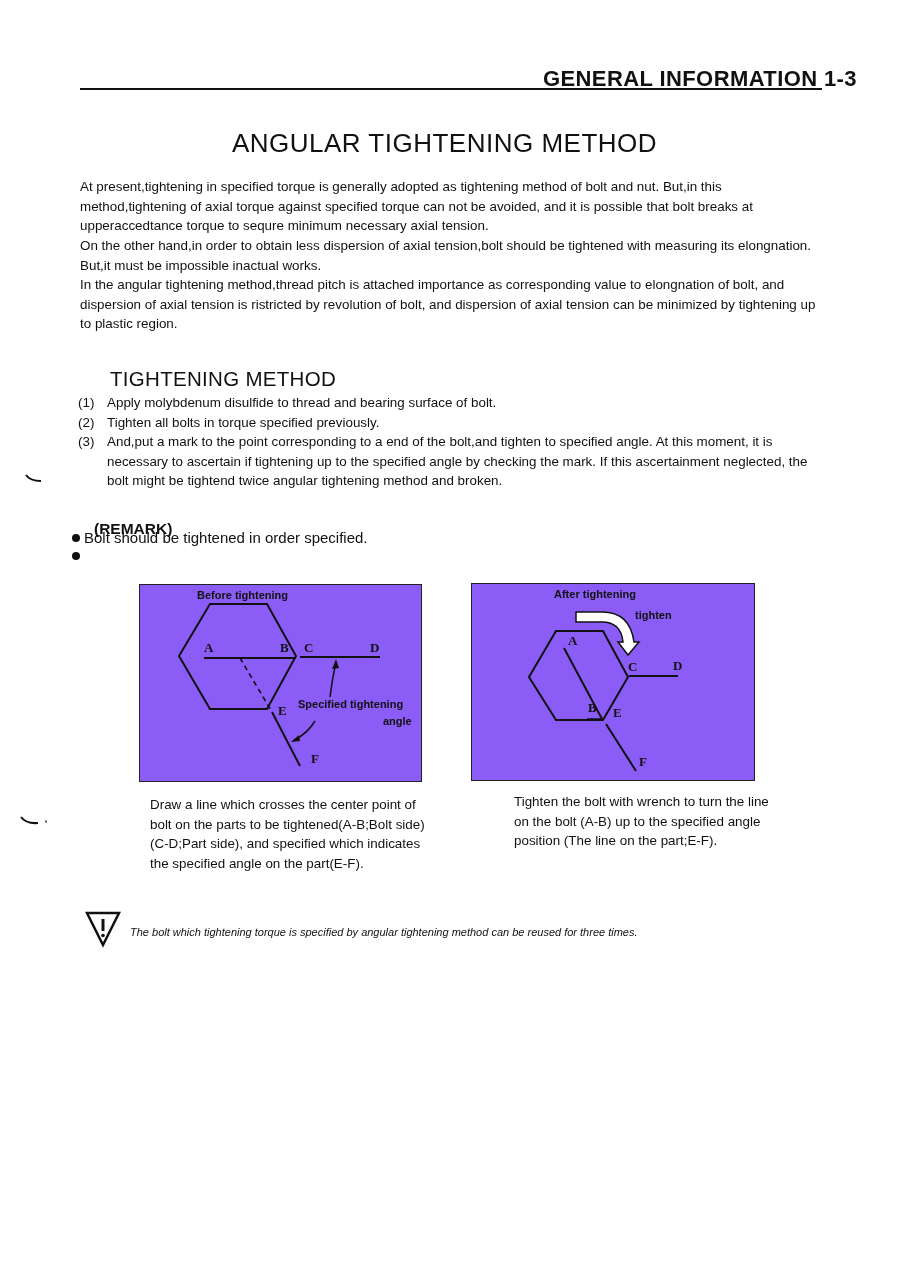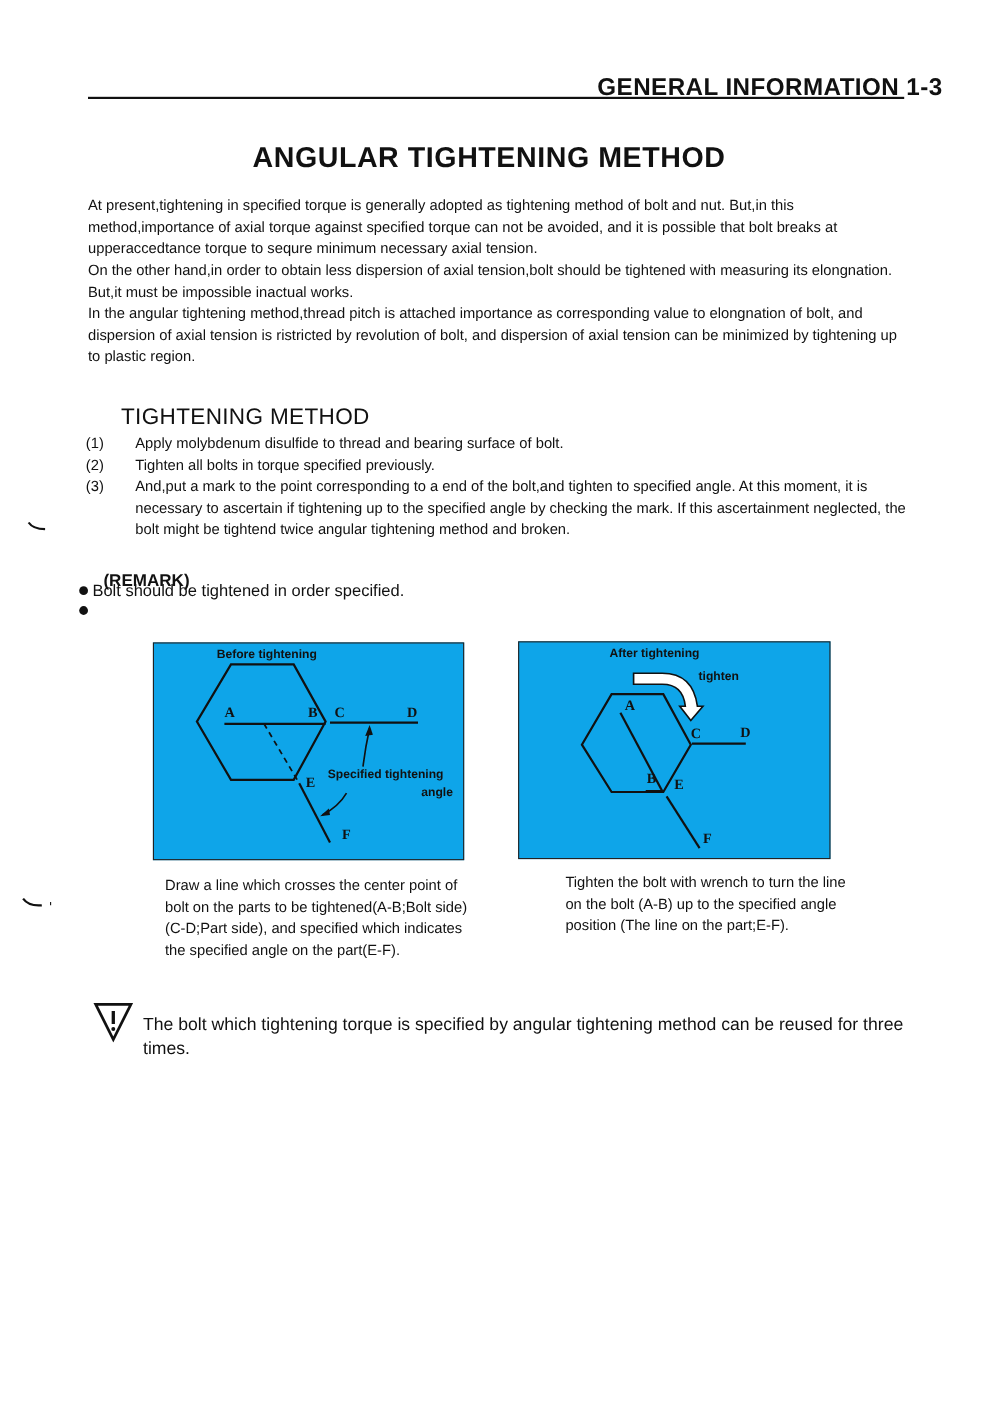--- a/index.html
+++ b/index.html
@@ -1,44 +1,44 @@
 <!DOCTYPE html>
 <html><head>
   <meta charset="utf-8">
   <style>
     html, body { margin: 0; padding: 0; background: #ffffff; }
     body { width: 909px; height: 1286px; position: relative; overflow: hidden;
            font-family: "Liberation Sans", sans-serif; color: #111; }
     .abs { position: absolute; }
     .header-title { left: 543px; top: 66px; font-weight: bold; font-size: 22px; letter-spacing: 0.4px; }
     .header-rule { left: 80px; top: 88px; width: 742px; height: 2px; background: #111; }
-    .main-title { left: 0; width: 889px; top: 128px; text-align: center; font-weight: bold; font-size: 26px; letter-spacing: 0.5px; }
+    .main-title { left: 0; width: 889px; top: 128px; text-align: center; font-weight: normal; font-size: 26px; letter-spacing: 0.5px; }
     .para { left: 80px; width: 748px; font-size: 13.4px; line-height: 19.5px; }
     .section-title { left: 110px; top: 367px; font-weight: normal; font-size: 20.5px; letter-spacing: 0.3px; }
     .step { left: 78px; width: 752px; font-size: 13.4px; line-height: 19.5px; display: flex; }
     .step-num { width: 29px; flex: none; }
-    .step-text { flex: 1; margin-left: 16px; }
+    .step-text { flex: 1; }
     .remark-title { left: 94px; top: 520px; font-weight: bold; font-size: 15.5px; }
     .bullet { left: 72px; font-size: 15px; line-height: 19px; }
     .bullet .dot { display: inline-block; width: 8px; height: 8px; border-radius: 50%; background: #111; margin-right: 4px; vertical-align: 1px; }
-    .figure { border: 1.5px solid #222; background: #0ea5e9; }
+    .figure { border: 1.5px solid #222; background: #8b5cf6; }
     .fig-text { font-size: 11px; font-weight: bold; }
     .caption { font-size: 13.4px; line-height: 19.5px; }
-    .warning-text { left: 130px; top: 921px; width: 700px; font-size: 16px; line-height: 22px; }
+    .warning-text { left: 130px; top: 921px; width: 700px; font-size: 11px; line-height: 22px; font-style: italic; }
     .margin-mark { }
   </style>
 </head>
 <body>
 
 <div class="abs header-title">GENERAL INFORMATION 1-3</div>
 <div class="abs header-rule"></div>
 
 <div class="abs main-title">ANGULAR TIGHTENING METHOD</div>
 
-<div class="abs para" style="top:177px;">At present,tightening in specified torque is generally adopted as tightening method of bolt and nut. But,in this method,importance of axial torque against specified torque can not be avoided, and it is possible that bolt breaks at upperaccedtance torque to sequre minimum necessary axial tension.</div>
+<div class="abs para" style="top:177px;">At present,tightening in specified torque is generally adopted as tightening method of bolt and nut. But,in this method,tightening of axial torque against specified torque can not be avoided, and it is possible that bolt breaks at upperaccedtance torque to sequre minimum necessary axial tension.</div>
 <div class="abs para" style="top:236px;">On the other hand,in order to obtain less dispersion of axial tension,bolt should be tightened with measuring its elongnation. But,it must be impossible inactual works.</div>
 <div class="abs para" style="top:275px;">In the angular tightening method,thread pitch is attached importance as corresponding  value to elongnation of bolt, and dispersion of axial tension is ristricted by revolution of bolt, and dispersion of axial tension can be minimized by tightening up to plastic region.</div>
 
 <div class="abs section-title">TIGHTENING METHOD</div>
 
 <div class="abs step" style="top:393px;">
   <span class="step-num">(1)</span>
   <span class="step-text">Apply molybdenum disulfide to thread and bearing surface of bolt.</span>
 </div>
 <div class="abs step" style="top:413px;">

